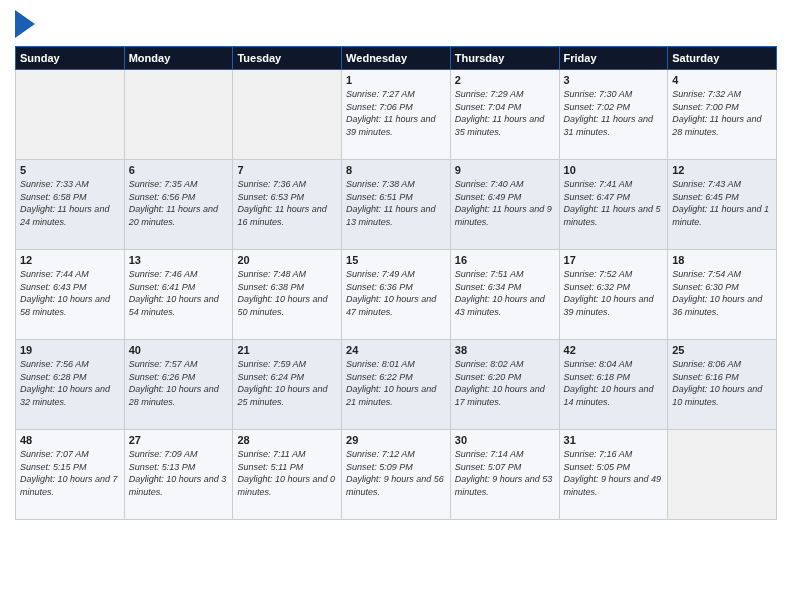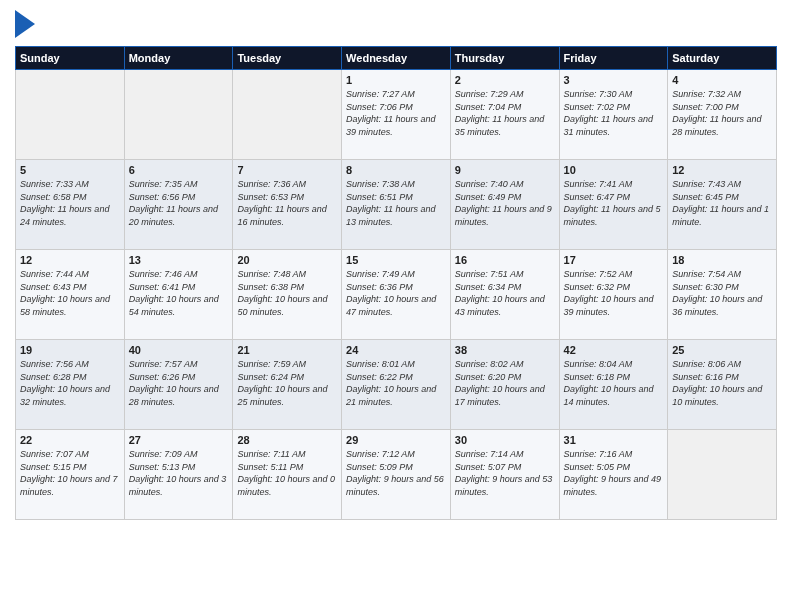--- a/index.html
+++ b/index.html
@@ -280,21 +280,21 @@
         </td>
         <td>
           <span class="day-num">25</span>
         <div class="day-info">
           Sunrise: 8:06 AM<br>Sunset: 6:16 PM<br>Daylight: 10 hours and 10 minutes.
         </div>
         </td>
       </tr>
       <tr>
         <td>
-          <span class="day-num">22</span>
+          <span class="day-num">48</span>
         <div class="day-info">
           Sunrise: 7:07 AM<br>Sunset: 5:15 PM<br>Daylight: 10 hours and 7 minutes.
         </div>
         </td>
         <td>
           <span class="day-num">27</span>
         <div class="day-info">
           Sunrise: 7:09 AM<br>Sunset: 5:13 PM<br>Daylight: 10 hours and 3 minutes.
         </div>
         </td>

